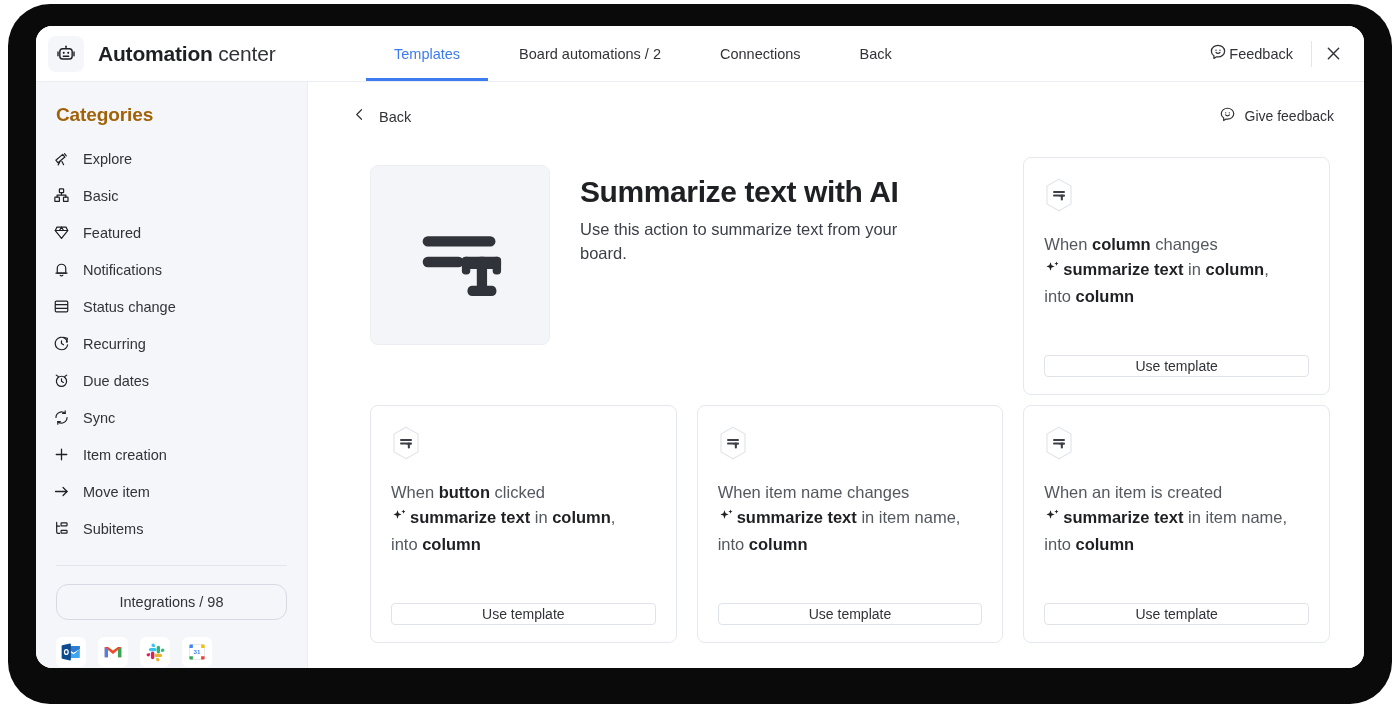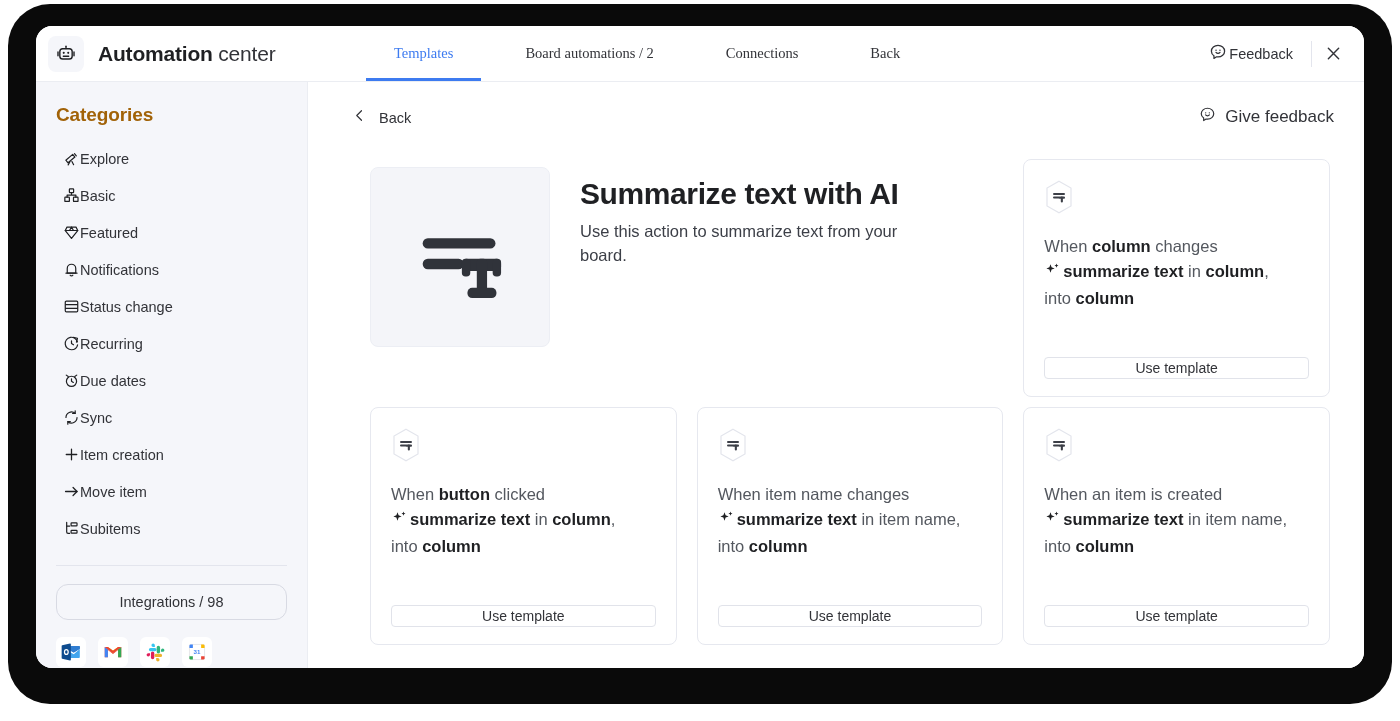--- a/index.html
+++ b/index.html
@@ -53,21 +53,21 @@
   }
   .brand-title {
     font-size: 21px;
     color: #1f2023;
     letter-spacing: -0.2px;
     white-space: nowrap;
   }
   .brand-title b { font-weight: 700; }
   .brand-title span { font-weight: 400; color: #323338; }
 
-  .tabs { display: flex; align-items: flex-start; height: 100%; gap: 16px; font-family: Liberation Serif, serif; }
+  .tabs { display: flex; align-items: flex-start; height: 100%; gap: 3px; }
   .tab {
     position: relative;
     display: flex; align-items: center; justify-content: center;
     padding: 0 28px;
     font-size: 14.5px;
     color: #323338;
     height: 100%;
     cursor: pointer;
     white-space: nowrap;
   }
@@ -110,23 +110,23 @@
     position: relative;
     flex: 0 0 272px;
   }
   .cat-title {
     font-size: 19px; font-weight: 700; color: #a16207;
     padding: 0 0 14px 20px;
     letter-spacing: -0.1px;
   }
   .cat-list { display: flex; flex-direction: column; }
   .cat-item {
-    display: flex; align-items: center; 
+    display: flex; align-items: center; gap: 13px;
     height: 37px;
-    padding: 0 26px;
+    padding: 0 16px;
     font-size: 14.5px;
     color: #323338;
     cursor: pointer;
   }
   .cat-ico {
     width: 18px; height: 18px;
     display: flex; align-items: center; justify-content: center;
     flex: 0 0 18px;
     color: #1f2023;
   }
@@ -169,21 +169,21 @@
     display: flex; align-items: center; justify-content: space-between;
     padding: 24px 30px 0 44px;
   }
   .back-btn {
     display: flex; align-items: flex-end; gap: 12px;
     font-size: 14.5px; color: #323338;
     cursor: pointer;
   }
   .give-feedback {
     display: flex; align-items: center; gap: 9px;
-    font-size: 17px; color: #323338;
+    font-size: 14px; color: #323338;
     cursor: pointer;
   }
 
   .content-grid {
     padding: 31px 34px 0 62px;
     display: grid;
     grid-template-columns: 1fr 1fr 1fr;
     gap: 10px 20px;
   }
 

